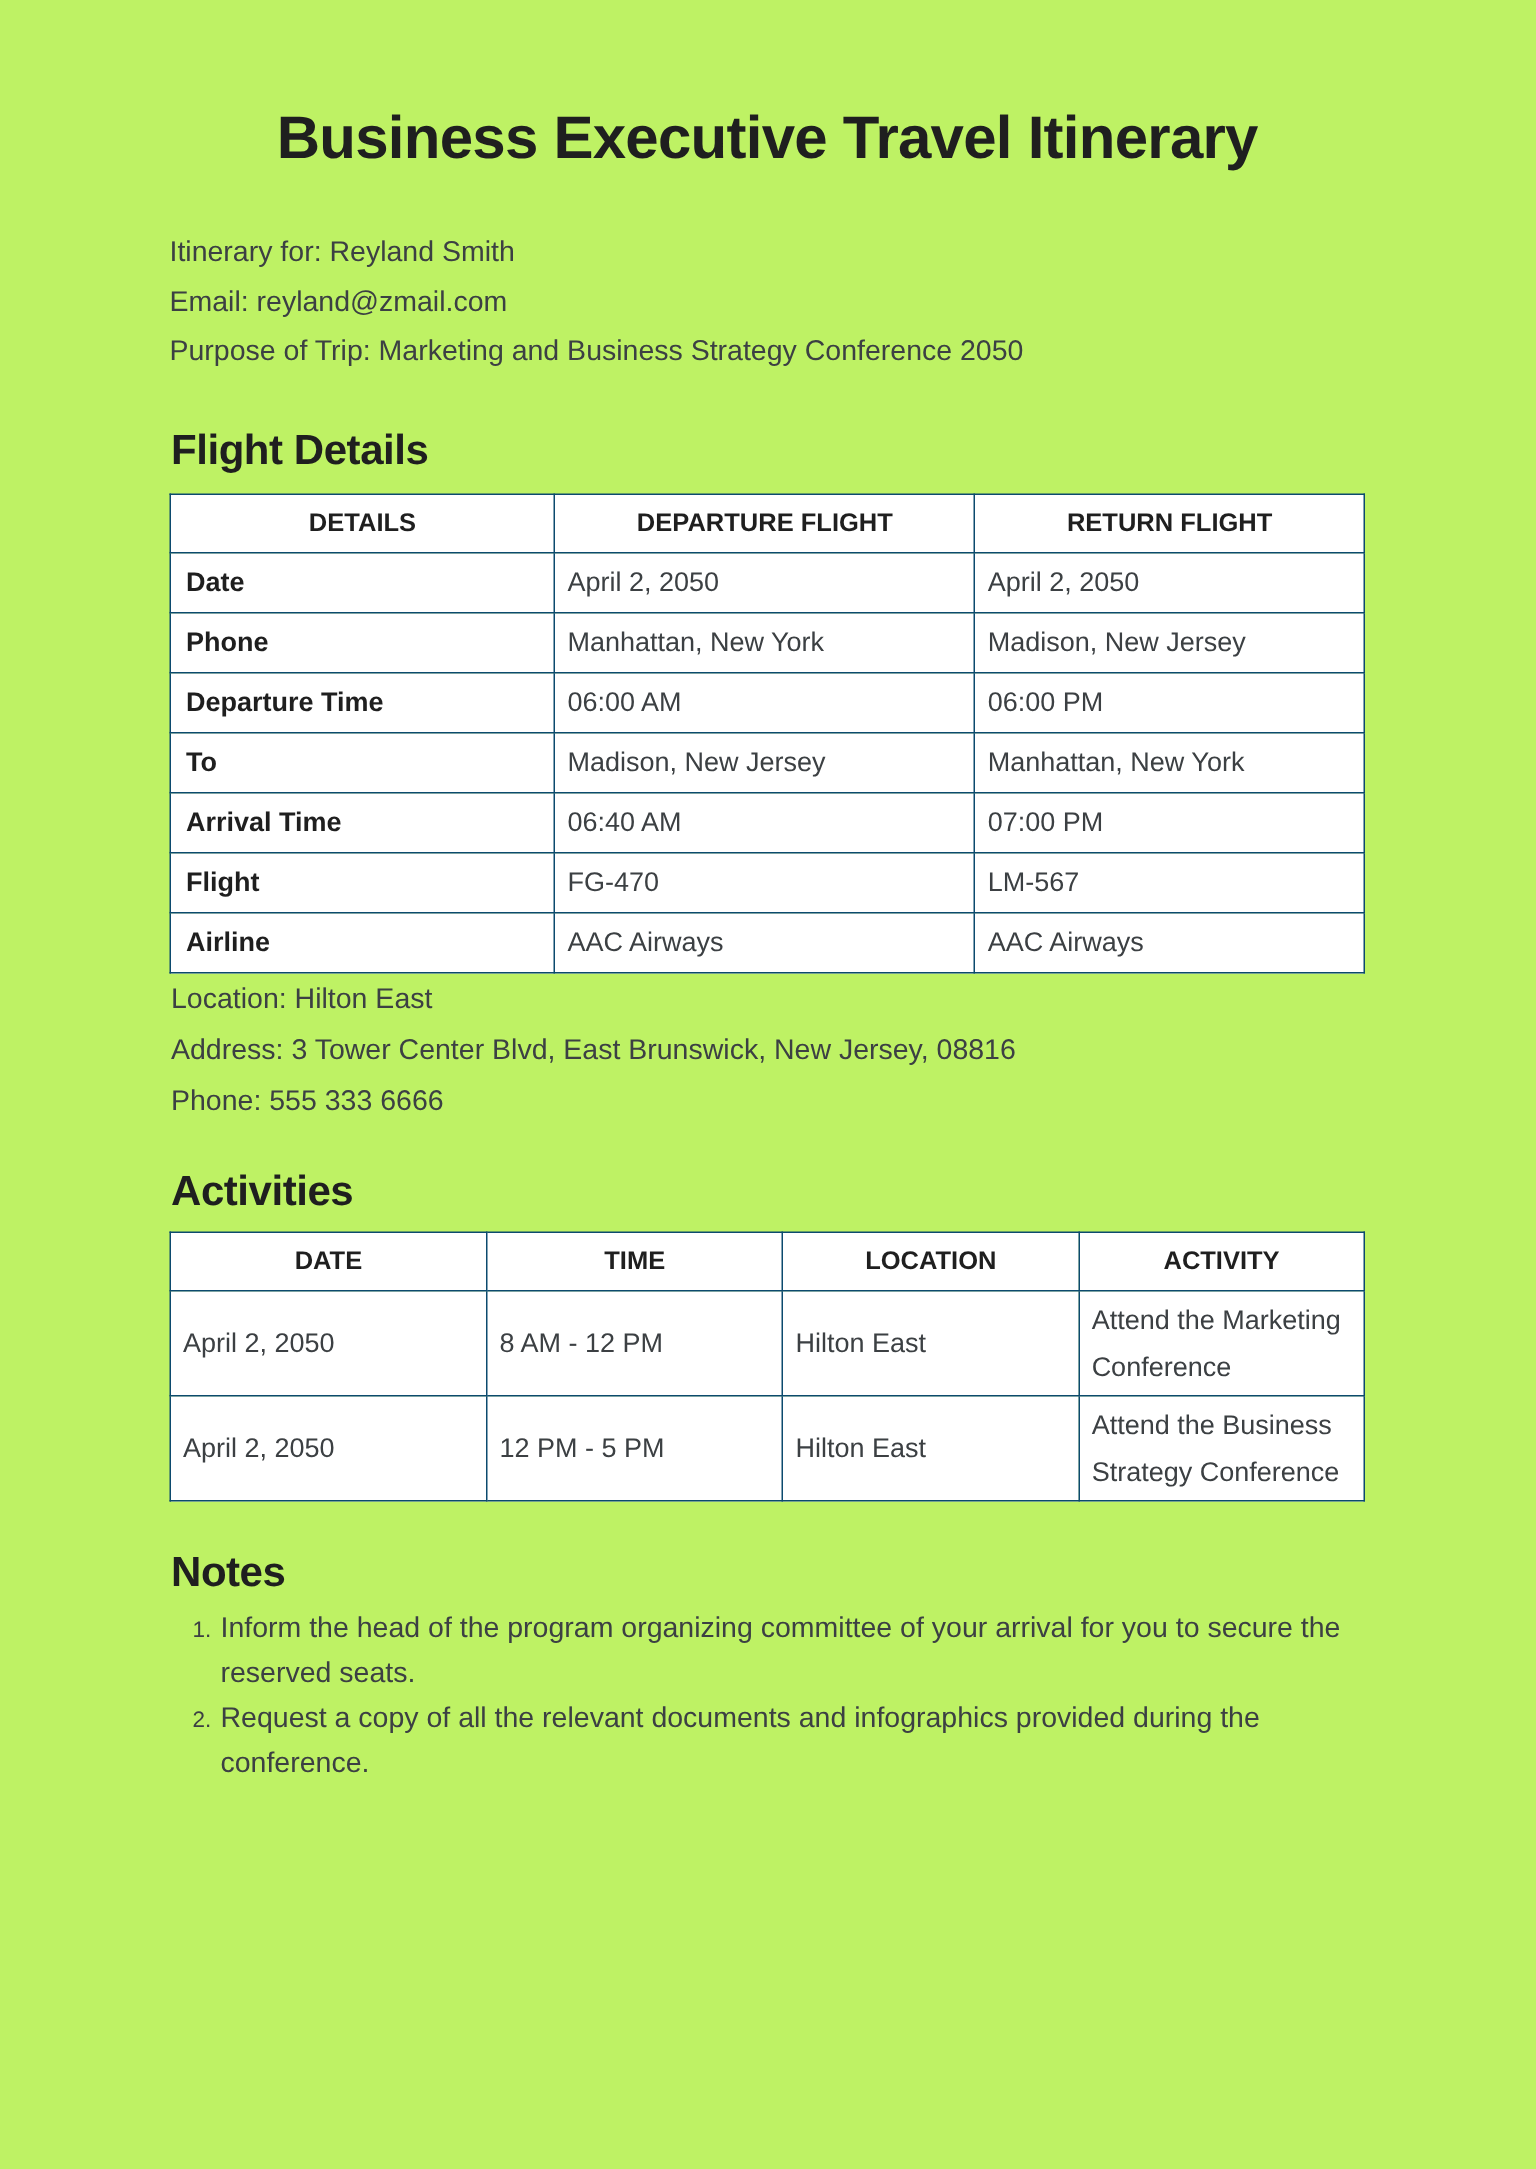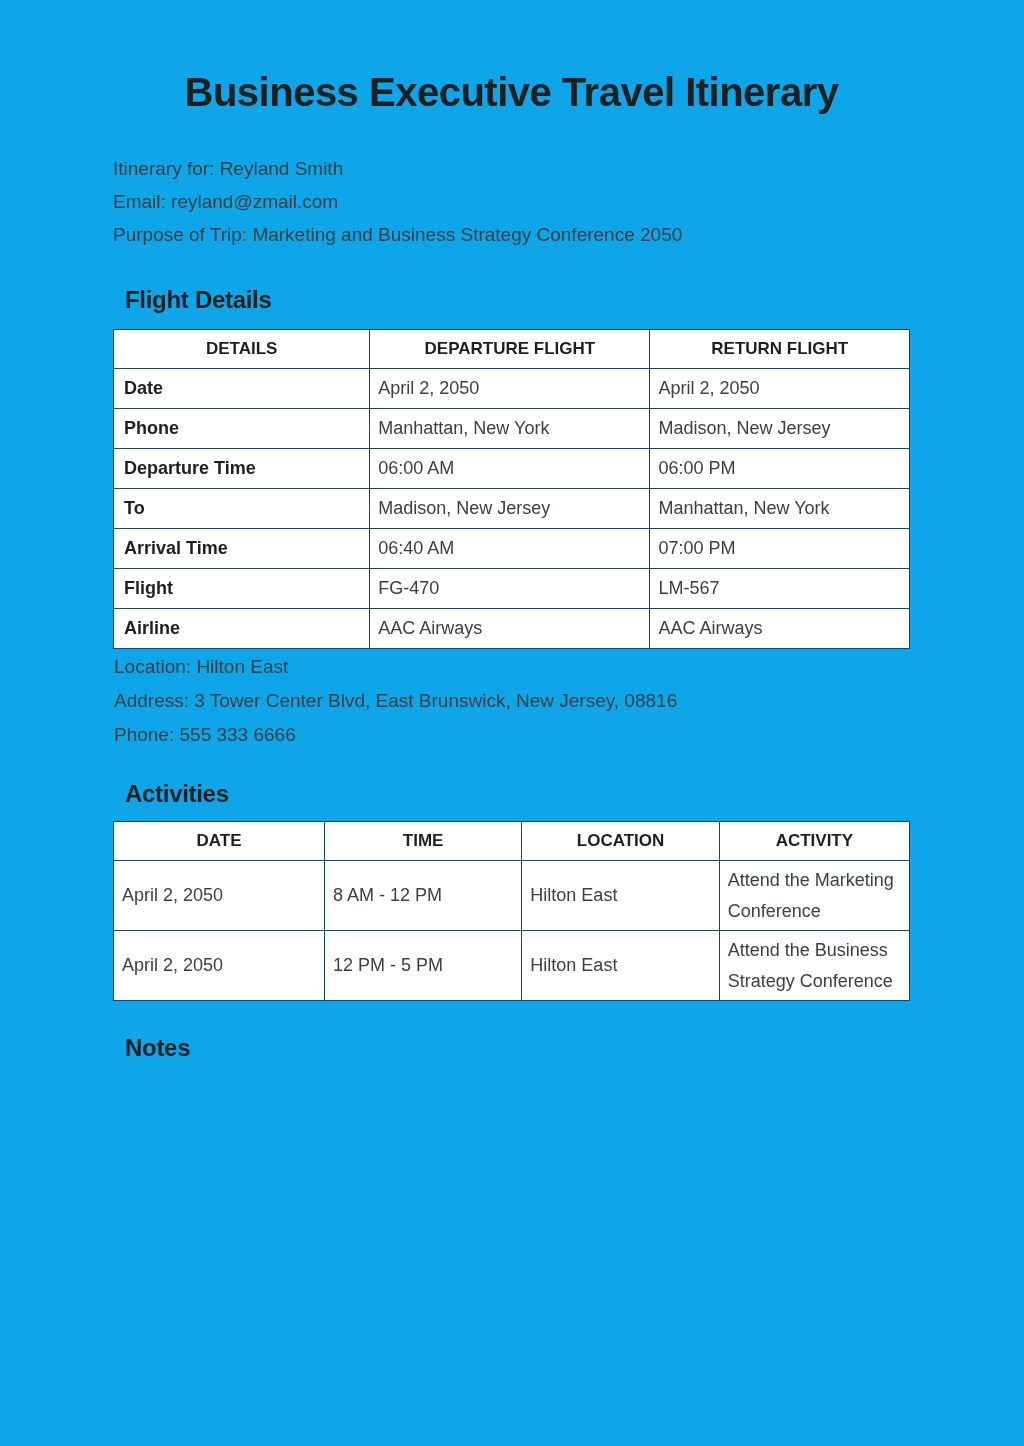--- a/index.html
+++ b/index.html
@@ -1,20 +1,20 @@
 <!DOCTYPE html>
 <html><head>
 <meta charset="utf-8">
 <style>
   * { box-sizing: border-box; }
   html, body { margin: 0; padding: 0; background: #ffffff; }
   .page {
     width: 1024px;
     height: 1446px;
-    background: #0ea5e9;
+    background: #bef264;
     font-family: "Liberation Sans", sans-serif;
     color: #3c4043;
     overflow: hidden;
   }
   .content {
     padding: 70px 114px 0 113px; 
   }
   .doc-title {
     margin: 0 0 38px 0;
     font-size: 40px;
@@ -24,22 +24,22 @@
     text-align: center;
     color: #1f1f1f;
   }
   .intro p {
     margin: 0;
     font-size: 19px;
     line-height: 33px;
     color: #3c4043;
   }
   h2.section-heading {
-    margin: 34px 0 14px 12px;
-    font-size: 24px;
+    margin: 34px 0 14px 1px;
+    font-size: 28px;
     line-height: 30px;
     font-weight: 700;
     letter-spacing: -0.3px;
     color: #1f1f1f;
   }
   h2.lodging-heading { margin-top: 36px; margin-bottom: 8px; }
   h2.activities-heading { margin-top: 28px; margin-bottom: 12px; }
   h2.notes-heading { margin-top: 32px; margin-bottom: 8px; }
 
   table.data-table {
@@ -202,15 +202,19 @@
         <tr>
           <td>April 2, 2050</td>
           <td>12 PM - 5 PM</td>
           <td>Hilton East</td>
           <td>Attend the Business Strategy Conference</td>
         </tr>
       </tbody>
     </table>
 
     <h2 class="section-heading notes-heading">Notes</h2>
+    <ol class="notes-list">
+      <li>Inform the head of the program organizing committee of your arrival for you to secure the reserved seats.</li>
+      <li>Request a copy of all the relevant documents and infographics provided during the conference.</li>
+    </ol>
 
   </div>
 </div>
 
 </body></html>

